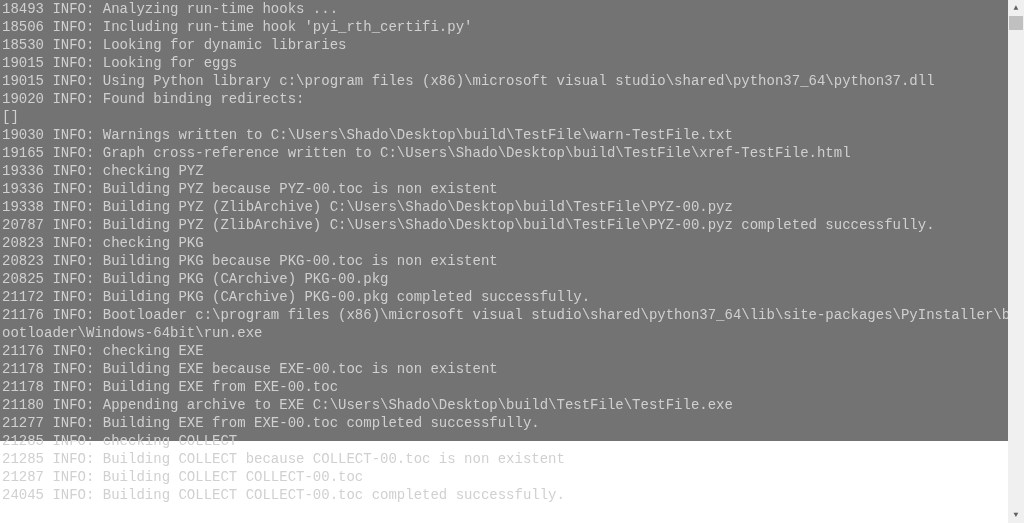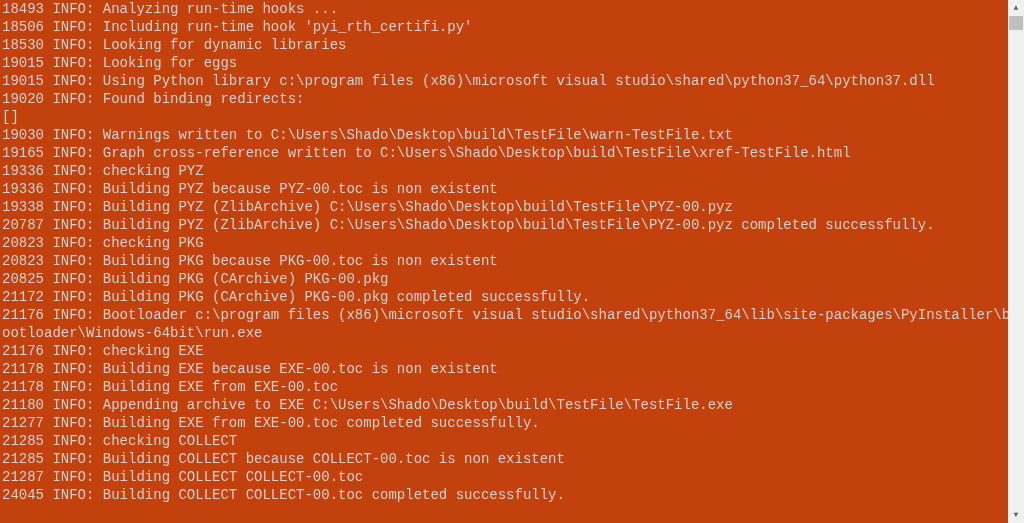--- a/index.html
+++ b/index.html
@@ -9,22 +9,22 @@
       height: 523px;
       overflow: hidden;
       font-family: Consolas, "Courier New", monospace;
       font-size: 14px;
       line-height: 18px;
       color: #c0c0c0;
     }
     .window {
       position: relative;
       width: 1024px;
-      height: 523px;
-      background: #c2410c;
+      height: 441px;
+      background: #737373;
       box-sizing: border-box;
     }
     .console {
       position: absolute;
       left: 0;
       top: 0;
       width: 1006px;
       height: 523px;
       padding: 0 0 0 2px;
       white-space: pre;

